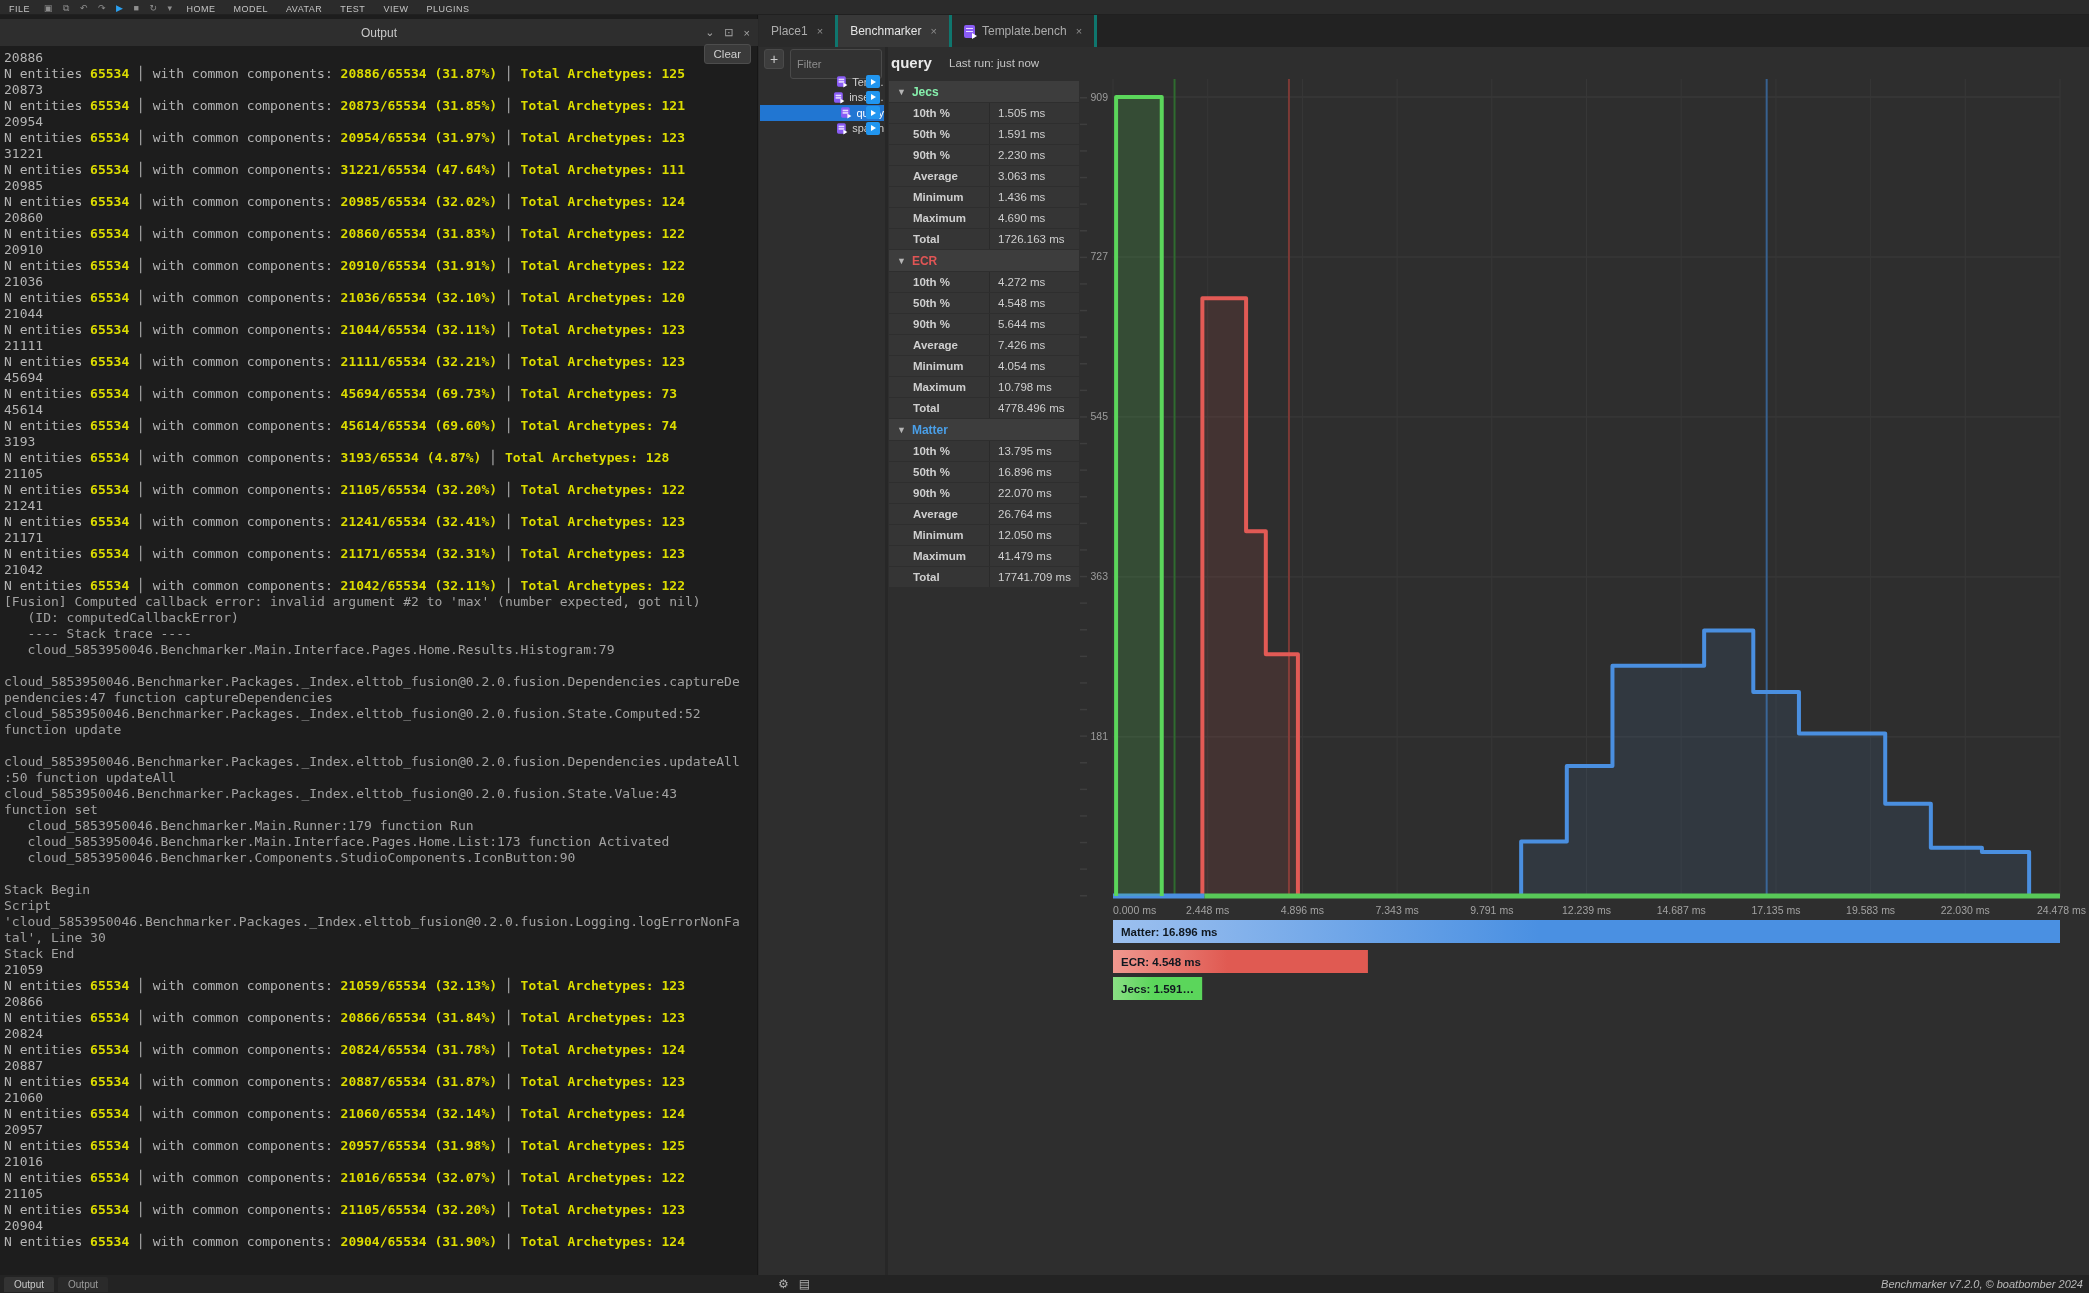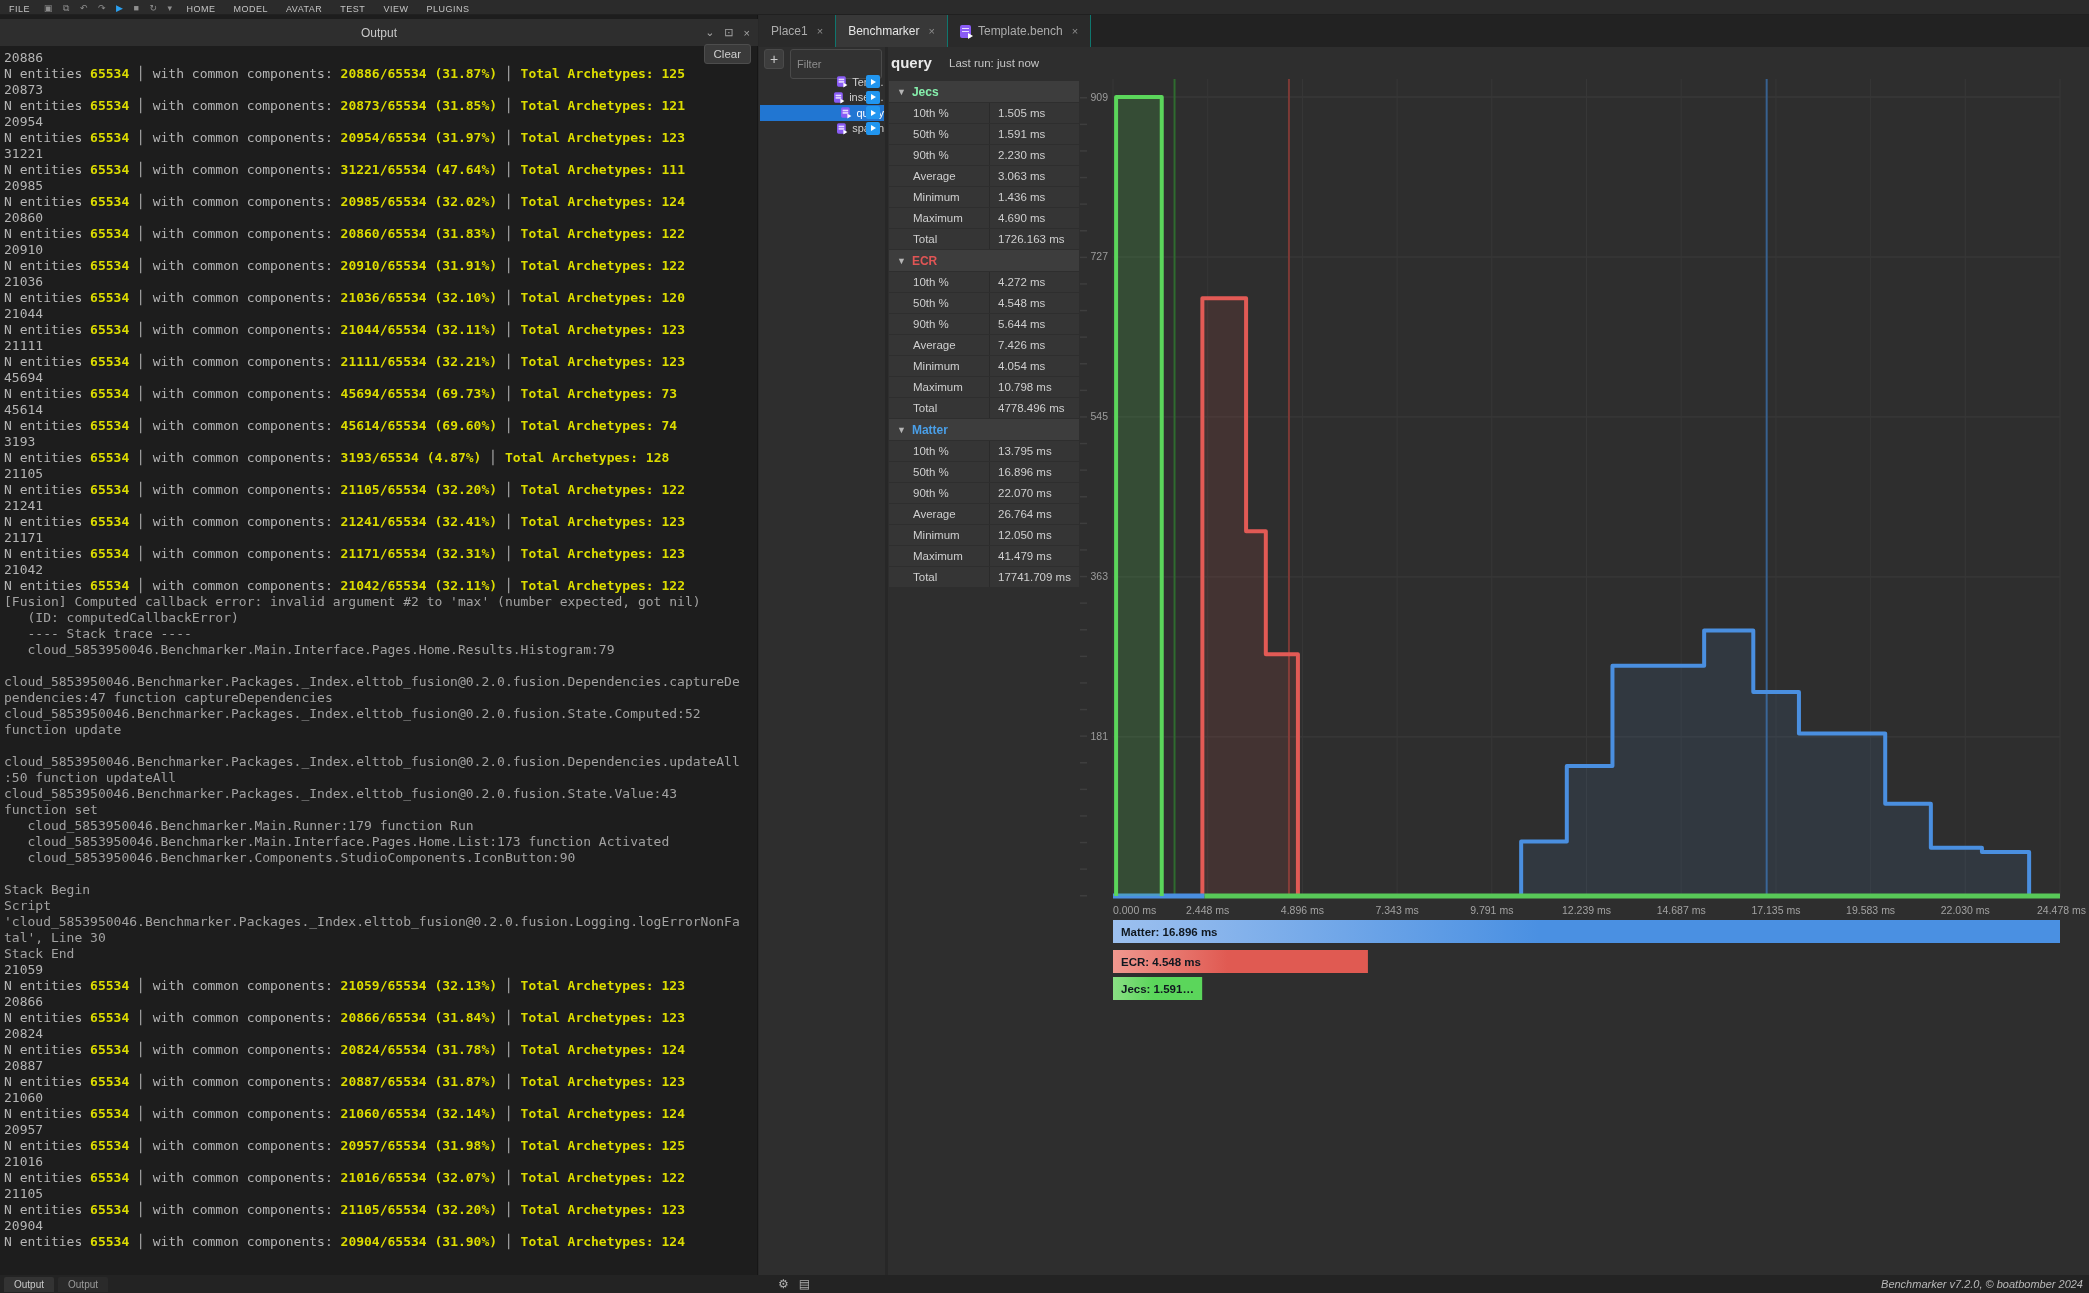--- a/index.html
+++ b/index.html
@@ -30,21 +30,21 @@
   #console-log { position:absolute; left:4px; top:35px; width:752px; height:1222px;
     overflow:hidden; font-family:"DejaVu Sans Mono", monospace;
     font-size:13px; line-height:16px; color:#b5b5b5; white-space:pre; }
   #console-log .cline { height:16px; }
   #console-log .yl { color:#dcdc00; font-weight:bold; }
   #console-log .stk { color:#a2a2a2; }
   
   #tabbar { position:absolute; left:759px; top:15px; width:1330px; height:32px;
     background:#222222; display:flex; align-items:flex-end; }
   .etab { height:32px; display:flex; align-items:center; gap:7px; padding:0 12px;
-    background:#2a2a2a; color:#ababab; font-size:12px; border-right:1px solid #0f766e; cursor:pointer; }
+    background:#2a2a2a; color:#ababab; font-size:12px; border-right:3px solid #0f766e; cursor:pointer; }
   .etab.active { background:#383838; color:#e6e6e6; }
   .etab .tx { color:#8d8d8d; font-size:11px; margin-left:2px; }
   .script-ic { display:inline-block; width:11px; height:13px; background:#8a5cf5;
     border-radius:2px; position:relative; flex:0 0 auto; }
   .script-ic:before { content:""; position:absolute; left:2px; top:3px; width:7px; height:1.5px;
     background:#e6dcff; box-shadow:0 3px 0 #e6dcff; }
   .script-ic:after { content:""; position:absolute; right:-2px; bottom:-1px;
     border-left:5px solid #ffffff; border-top:3px solid transparent; border-bottom:3px solid transparent; }
   
   #plugin { position:absolute; left:759px; top:47px; width:1330px; height:1228px;
@@ -71,21 +71,21 @@
     border-left:5px solid #ffffff; border-top:3px solid transparent; border-bottom:3px solid transparent; }
   #sb-divider { position:absolute; left:126px; top:0; width:3px; height:1228px; background:#272727; }
   
   #stats-title { position:absolute; left:132px; top:7px; font-size:15px; font-weight:bold; color:#eaeaea; }
   #stats-lastrun { position:absolute; left:190px; top:10px; font-size:11.5px; color:#c6c6c6; }
   #stats-table { position:absolute; left:130px; top:34px; width:190px; }
   .sec-h { height:21px; margin-bottom:1px; background:#3d3d3d; display:flex;
     align-items:center; font-size:12px; font-weight:bold; cursor:pointer; }
   .sec-h .chev { color:#b5b5b5; font-size:9px; margin:0 6px 0 8px; font-weight:normal; }
   .srow { height:20px; margin-bottom:1px; display:flex; font-size:11.5px; color:#cfcfcf; }
-  .srow .k { width:100px; background:#353535; display:flex; align-items:center; padding-left:24px; }
+  .srow .k { width:100px; background:#353535; display:flex; align-items:center; padding-left:24px;font-weight:bold; }
   .srow .v { flex:1; background:#353535; display:flex; align-items:center;
     padding-left:8px; border-left:1px solid #2b2b2b; }
   
   #chart-wrap { position:absolute; left:321px; top:20px; width:1009px; height:950px;text-align:right; }
   
   #bottombar { position:absolute; left:0; top:1275px; width:2089px; height:18px;
     background:#232323; display:flex; align-items:center; }
   .btab { font-size:10px; color:#c9c9c9; padding:2px 10px; background:#333333;
     margin-left:4px; border-radius:2px 2px 0 0; cursor:pointer; }
   .btab.dim2 { background:#2a2a2a; color:#9a9a9a; }

